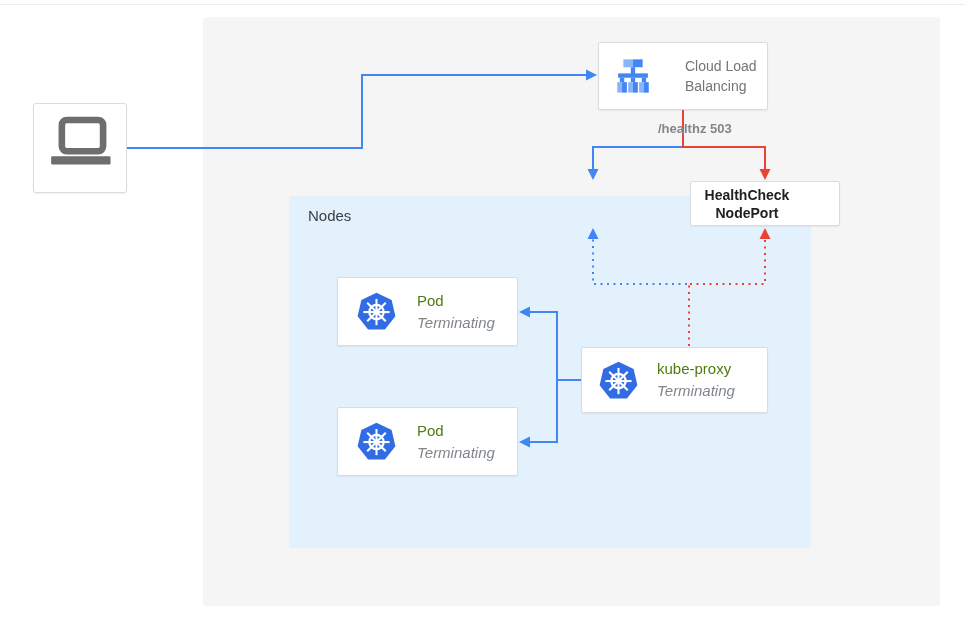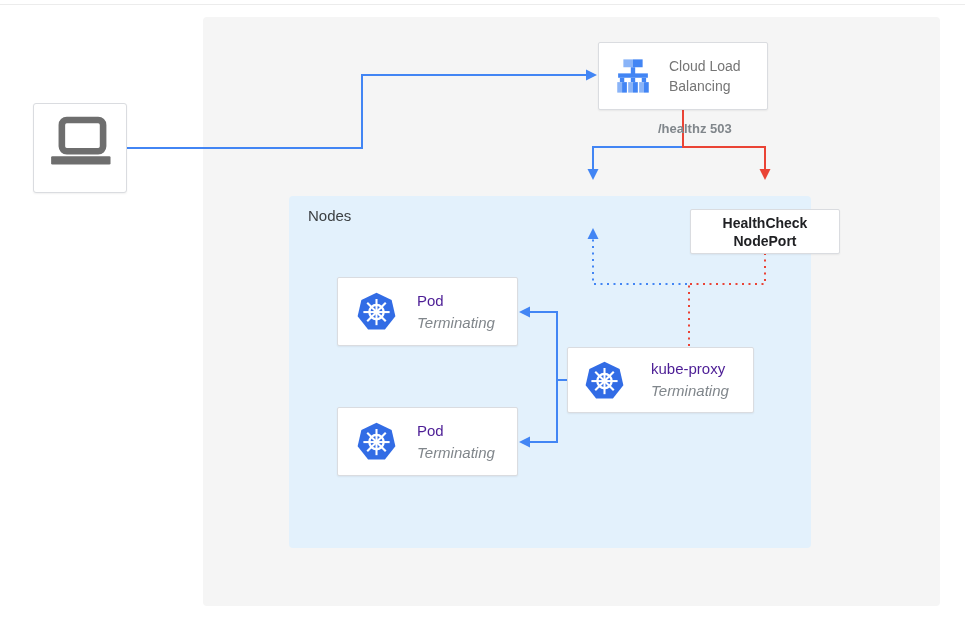--- a/index.html
+++ b/index.html
@@ -17,30 +17,30 @@
   .blue-dotted{fill:none;stroke:#4285f4;stroke-width:2;stroke-dasharray:2 4.5;}
   .red-dotted{fill:none;stroke:#ea4335;stroke-width:2;stroke-dasharray:2 4.5;}
   .blue-fill{fill:#4285f4;}
   .red-fill{fill:#ea4335;}
   .box{
     position:absolute;background:#ffffff;border:1px solid #dadce0;border-radius:2px;
     box-shadow:0 1px 2px rgba(0,0,0,0.06);z-index:10;display:flex;align-items:center;
     box-sizing:border-box;
   }
   .laptop-box{left:33px;top:103px;width:94px;height:90px;justify-content:center;border-radius:3px;}
-  .clb-box{left:598px;top:42px;width:170px;height:68px;padding-left:13px;gap:15px;}
+  .clb-box{left:598px;top:42px;width:170px;height:68px;padding-left:13px;gap:31px;}
   .clb-text{font-size:14px;color:#757575;line-height:20px;width:90px;}
   .nodeport-box{left:518px;top:181px;width:150px;height:45px;justify-content:center;}
-  .healthcheck-box{left:690px;top:181px;width:150px;height:45px;justify-content:center;text-align:center;margin-top:28px;}
+  .healthcheck-box{left:690px;top:181px;width:150px;height:45px;text-align:center;}
   .port-label{font-size:14px;font-weight:bold;color:#202124;line-height:18px;}
   .healthcheck-box .port-label{display:inline-block;max-width:112px;}
   .pod1-box{left:337px;top:277px;width:181px;height:69px;padding-left:18px;gap:20px;}
   .pod2-box{left:337px;top:407px;width:181px;height:69px;padding-left:18px;gap:20px;}
-  .kubeproxy-box{left:567px;top:347px;width:187px;height:66px;padding-left:16px;gap:26px;}
-  .title{font-size:15px;color:#4c1d95;line-height:22px;}
+  .kubeproxy-box{left:581px;top:347px;width:187px;height:66px;padding-left:16px;gap:18px;}
+  .title{font-size:15px;color:#4d7c0f;line-height:22px;}
   .subtitle{font-size:15px;color:#80868b;line-height:22px;font-style:italic;}
   .healthz-label{position:absolute;left:658px;top:121px;font-size:13px;font-weight:bold;color:#80868b;z-index:12;}
   .icon-wrap{flex:0 0 auto;display:flex;align-items:center;justify-content:center;}
 </style>
 </head>
 <body>
 
 <div class="stage">
 
   <div class="top-divider"></div>

